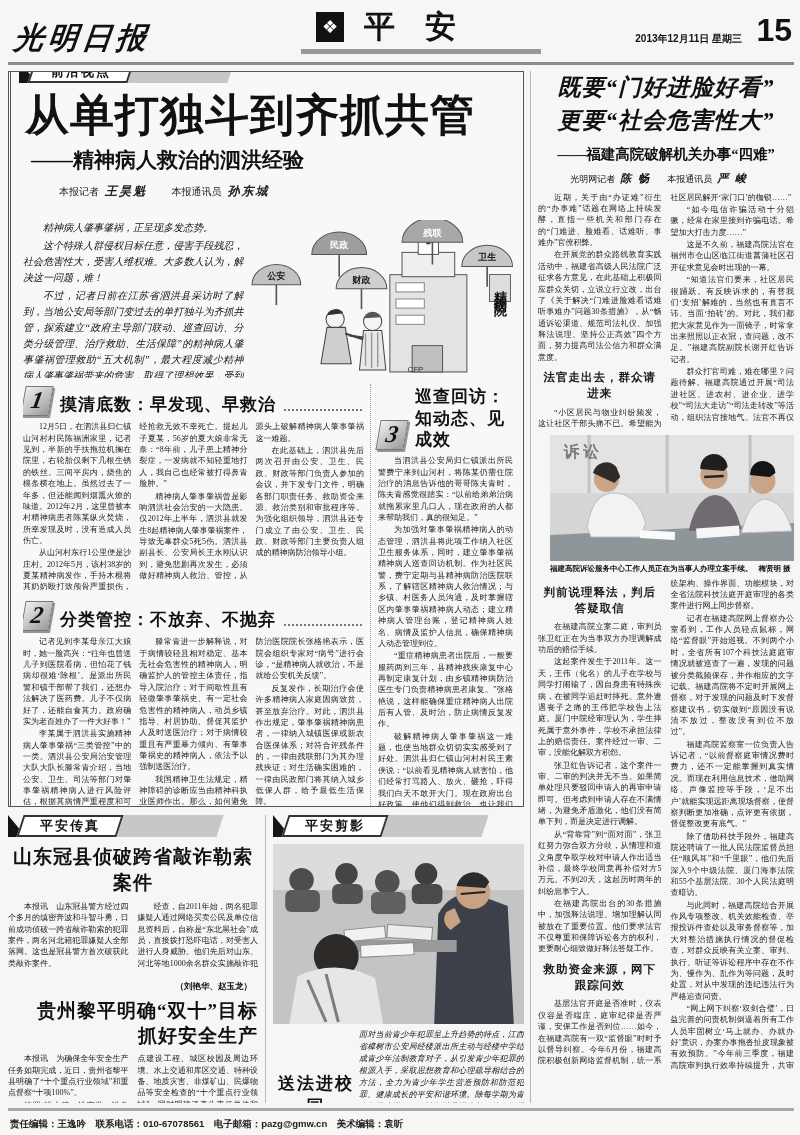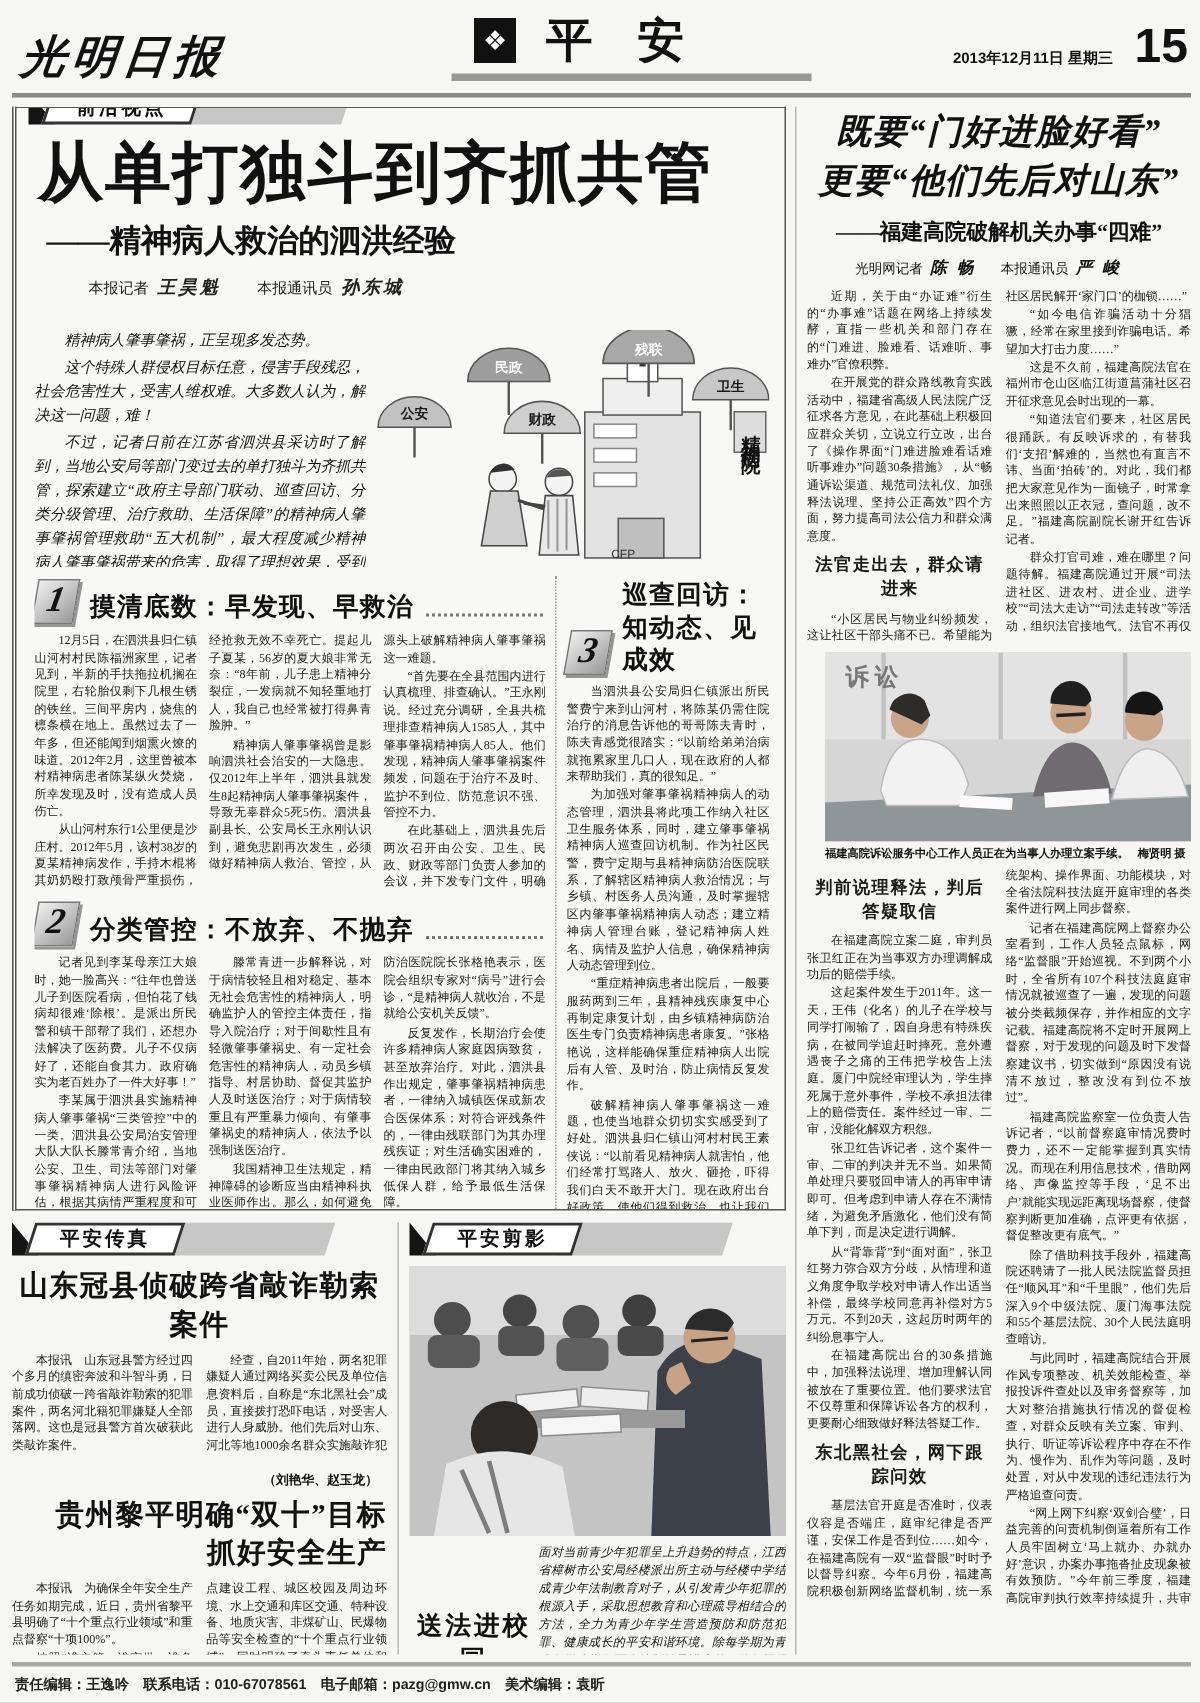--- a/index.html
+++ b/index.html
@@ -215,21 +215,20 @@
 
             <div class="sec-h">
               <span class="sec-num">1</span>
               <span class="sec-title">摸清底数：早发现、早救治</span>
               <span class="sec-dots"></span>
             </div>
             <div class="news-text sec1-text">
                 <p>12月5日，在泗洪县归仁镇山河村村民陈福洲家里，记者见到，半新的手扶拖拉机搁在院里，右轮胎仅剩下几根生锈的铁丝。三间平房内，烧焦的檩条横在地上。虽然过去了一年多，但还能闻到烟熏火燎的味道。2012年2月，这里曾被本村精神病患者陈某纵火焚烧，所幸发现及时，没有造成人员伤亡。</p>
                 <p>从山河村东行1公里便是沙庄村。2012年5月，该村38岁的夏某精神病发作，手持木棍将其奶奶殴打致颅骨严重损伤，经抢救无效不幸死亡。提起儿子夏某，56岁的夏大娘非常无奈：“8年前，儿子患上精神分裂症，一发病就不知轻重地打人，我自己也经常被打得鼻青脸肿。”</p>
                 <p>精神病人肇事肇祸曾是影响泗洪社会治安的一大隐患。仅2012年上半年，泗洪县就发生8起精神病人肇事肇祸案件，导致无辜群众5死5伤。泗洪县副县长、公安局长王永刚认识到，避免悲剧再次发生，必须做好精神病人救治、管控，从源头上破解精神病人肇事肇祸这一难题。</p>
-                <p>“首先要在全县范围内进行认真梳理、排查确认。”王永刚说。经过充分调研，全县共梳理排查精神病人1585人，其中肇事肇祸精神病人85人。他们发现，精神病人肇事肇祸案件频发，问题在于治疗不及时、监护不到位、防范意识不强、管控不力。</p>
                 <p>在此基础上，泗洪县先后两次召开由公安、卫生、民政、财政等部门负责人参加的会议，并下发专门文件，明确各部门职责任务、救助资金来源、救治类别和审批程序等。为强化组织领导，泗洪县还专门成立了由公安、卫生、民政、财政等部门主要负责人组成的精神病防治领导小组。</p>
               </div>
 
             <div class="sec-h">
               <span class="sec-num">2</span>
               <span class="sec-title">分类管控：不放弃、不抛弃</span>
               <span class="sec-dots"></span>
             </div>
             <div class="news-text sec2-text">
                 <p>记者见到李某母亲江大娘时，她一脸高兴：“往年也曾送儿子到医院看病，但怕花了钱病却很难‘除根’。是派出所民警和镇干部帮了我们，还想办法解决了医药费。儿子不仅病好了，还能自食其力。政府确实为老百姓办了一件大好事！”</p>
@@ -329,32 +328,32 @@
             <div class="caption-text">面对当前青少年犯罪呈上升趋势的特点，江西省樟树市公安局经楼派出所主动与经楼中学结成青少年法制教育对子，从引发青少年犯罪的根源入手，采取思想教育和心理疏导相结合的方法，全力为青少年学生营造预防和防范犯罪、健康成长的平安和谐环境。除每学期为青少年学生举行两次法制辅导讲座外，他们还经常和学生谈心交流，一同开展健康有益的文化体育活动，增强了青少年学生防范犯罪的意识。图为经楼派出所所长朱运新和民警与学生交流。</div>
           </div>
 
         </div>
       </div>
     </div>
 
     <div class="right-region">
       <h2 class="rx-h1">
         <span>既要“门好进脸好看”</span><br>
-        <span>更要“他们先后对山东”</span>
+        <span>更要“社会危害性大”</span>
       </h2>
       <div class="rx-sub">——福建高院破解机关办事“四难”</div>
       <div class="rx-byline">
         <span>光明网记者</span><b>陈 畅</b>
         <span>本报通讯员</span><b>严 峻</b>
       </div>
 
       <div class="rx-body rx-a">
         <div>
             <p>近期，关于由“办证难”衍生的“办事难”话题在网络上持续发酵，直指一些机关和部门存在的“门难进、脸难看、话难听、事难办”官僚积弊。</p>
-            <p>在开展党的群众路线教育实践活动中，福建省高级人民法院广泛征求各方意见，在此基础上积极回应群众关切，立说立行立改，出台了《操作界面“门难进脸难看话难听事难办”问题30条措施》，从“畅通诉讼渠道、规范司法礼仪、加强释法说理、坚持公正高效”四个方面，努力提高司法公信力和群众满意度。</p>
+            <p>在开展党的群众路线教育实践活动中，福建省高级人民法院广泛征求各方意见，在此基础上积极回应群众关切，立说立行立改，出台了《关于解决“门难进脸难看话难听事难办”问题30条措施》，从“畅通诉讼渠道、规范司法礼仪、加强释法说理、坚持公正高效”四个方面，努力提高司法公信力和群众满意度。</p>
           </div>
         <h4>法官走出去，群众请进来</h4>
         <div>
             <p>“小区居民与物业纠纷频发，这让社区干部头痛不已。希望能为社区居民解开‘家门口’的枷锁……”</p>
             <p>“如今电信诈骗活动十分猖獗，经常在家里接到诈骗电话。希望加大打击力度……”</p>
             <p>这是不久前，福建高院法官在福州市仓山区临江街道菖蒲社区召开征求意见会时出现的一幕。</p>
             <p>“知道法官们要来，社区居民很踊跃。有反映诉求的，有替我们‘支招’解难的，当然也有直言不讳、当面‘拍砖’的。对此，我们都把大家意见作为一面镜子，时常拿出来照照以正衣冠，查问题，改不足。”福建高院副院长谢开红告诉记者。</p>
             <p>群众打官司难，难在哪里？问题待解。福建高院通过开展“司法进社区、进农村、进企业、进学校”“司法大走访”“司法走转改”等活动，组织法官接地气。法官不再仅仅高居法台之上，而是深入基层察民情、解民意，了解群众诉求，把群众意见作为改进工作的不竭动力。</p>
           </div>
       </div>
@@ -395,21 +394,21 @@
 
       <div class="rx-body rx-b">
         <h4>判前说理释法，判后答疑取信</h4>
         <div>
             <p>在福建高院立案二庭，审判员张卫红正在为当事双方办理调解成功后的赔偿手续。</p>
             <p>这起案件发生于2011年。这一天，王伟（化名）的儿子在学校与同学打闹输了，因自身患有特殊疾病，在被同学追赶时摔死。意外遭遇丧子之痛的王伟把学校告上法庭。厦门中院经审理认为，学生摔死属于意外事件，学校不承担法律上的赔偿责任。案件经过一审、二审，没能化解双方积怨。</p>
             <p>张卫红告诉记者，这个案件一审、二审的判决并无不当。如果简单处理只要驳回申请人的再审申请即可。但考虑到申请人存在不满情绪，为避免矛盾激化，他们没有简单下判，而是决定进行调解。</p>
             <p>从“背靠背”到“面对面”，张卫红努力弥合双方分歧，从情理和道义角度争取学校对申请人作出适当补偿，最终学校同意再补偿对方5万元。不到20天，这起历时两年的纠纷息事宁人。</p>
             <p>在福建高院出台的30条措施中，加强释法说理、增加理解认同被放在了重要位置。他们要求法官不仅尊重和保障诉讼各方的权利，更要耐心细致做好释法答疑工作。</p>
           </div>
-        <h4>东北黑社会，网下跟踪问效</h4>
+        <h4>救助资金来源，网下跟踪问效</h4>
         <div>
             <p>基层法官开庭是否准时，仪表仪容是否端庄，庭审纪律是否严谨，安保工作是否到位……如今，在福建高院有一双“监督眼”时时予以督导纠察。今年6月份，福建高院积极创新网络监督机制，统一系统架构、操作界面、功能模块，对全省法院科技法庭开庭审理的各类案件进行网上同步督察。</p>
             <p>记者在福建高院网上督察办公室看到，工作人员轻点鼠标，网络“监督眼”开始巡视。不到两个小时，全省所有107个科技法庭庭审情况就被巡查了一遍，发现的问题被分类截频保存，并作相应的文字记载。福建高院将不定时开展网上督察，对于发现的问题及时下发督察建议书，切实做到“原因没有说清不放过，整改没有到位不放过”。</p>
             <p>福建高院监察室一位负责人告诉记者，“以前督察庭审情况费时费力，还不一定能掌握到真实情况。而现在利用信息技术，借助网络、声像监控等手段，‘足不出户’就能实现远距离现场督察，使督察判断更加准确，点评更有依据，督促整改更有底气。”</p>
             <p>除了借助科技手段外，福建高院还聘请了一批人民法院监督员担任“顺风耳”和“千里眼”，他们先后深入9个中级法院、厦门海事法院和55个基层法院、30个人民法庭明查暗访。</p>
             <p>与此同时，福建高院结合开展作风专项整改、机关效能检查、举报投诉件查处以及审务督察等，加大对整治措施执行情况的督促检查，对群众反映有关立案、审判、执行、听证等诉讼程序中存在不作为、慢作为、乱作为等问题，及时处置，对从中发现的违纪违法行为严格追查问责。</p>
             <p>“网上网下纠察‘双剑合璧’，日益完善的问责机制倒逼着所有工作人员牢固树立‘马上就办、办就办好’意识，办案办事拖沓扯皮现象被有效预防。”今年前三季度，福建高院审判执行效率持续提升，共审结各类案件3482件，同比上升10.36%，21个可比指标有15个呈增益效果。</p>
           </div>
       </div>
     </div>

